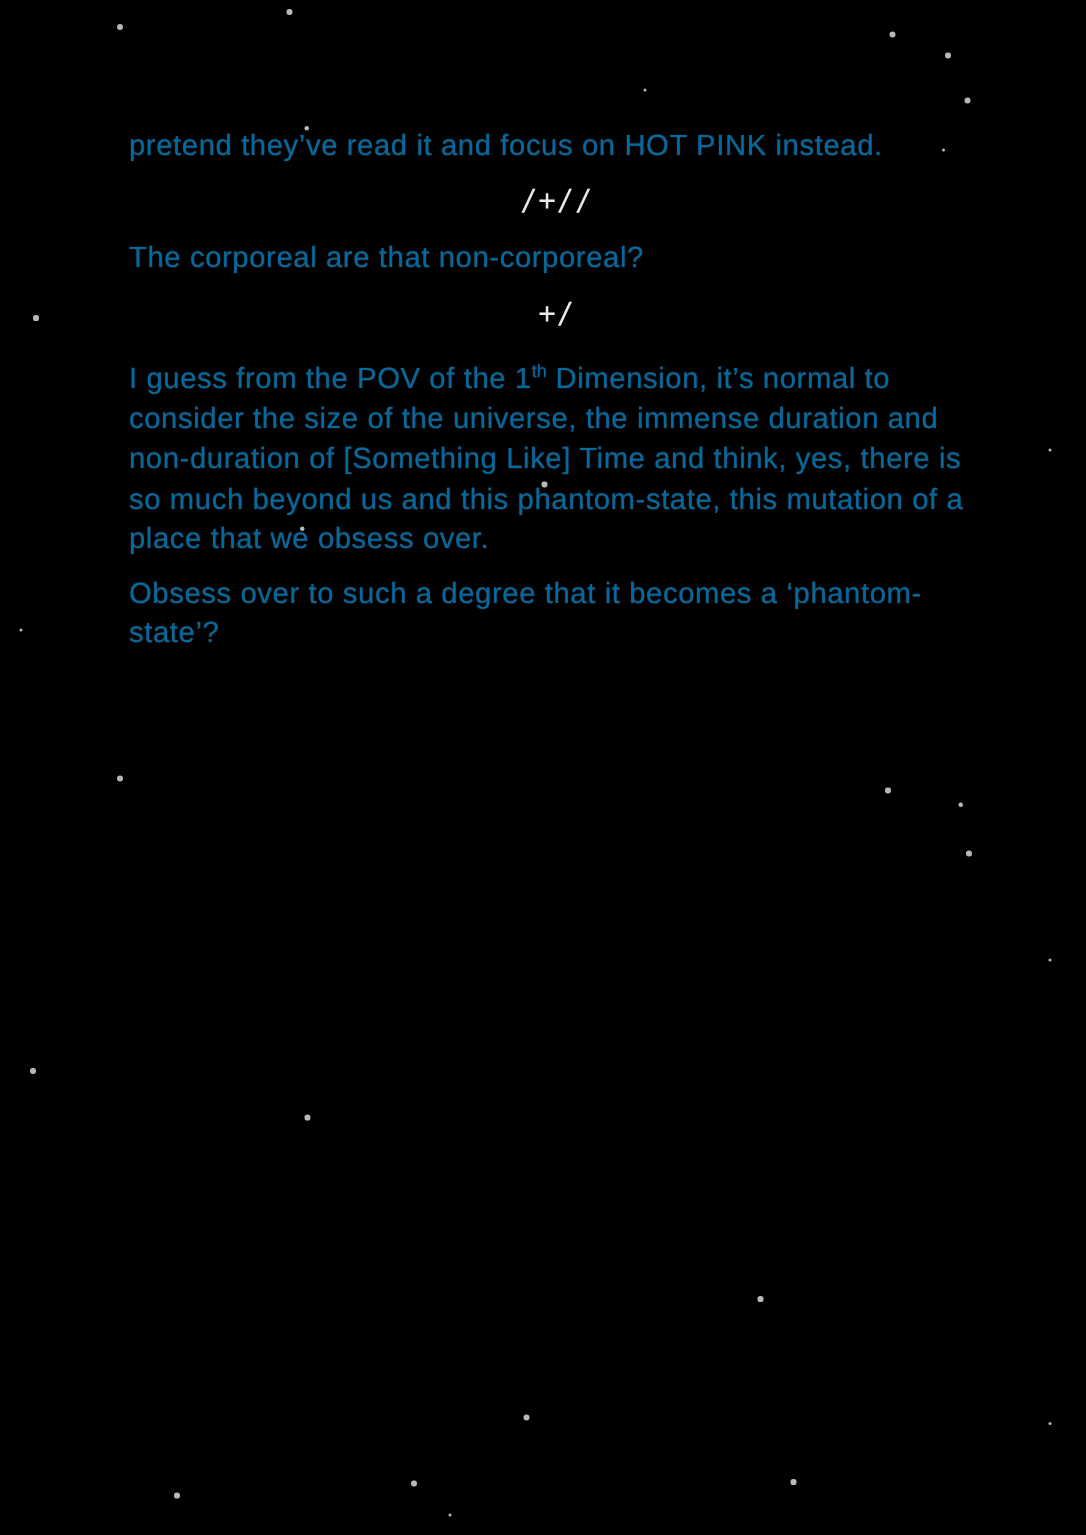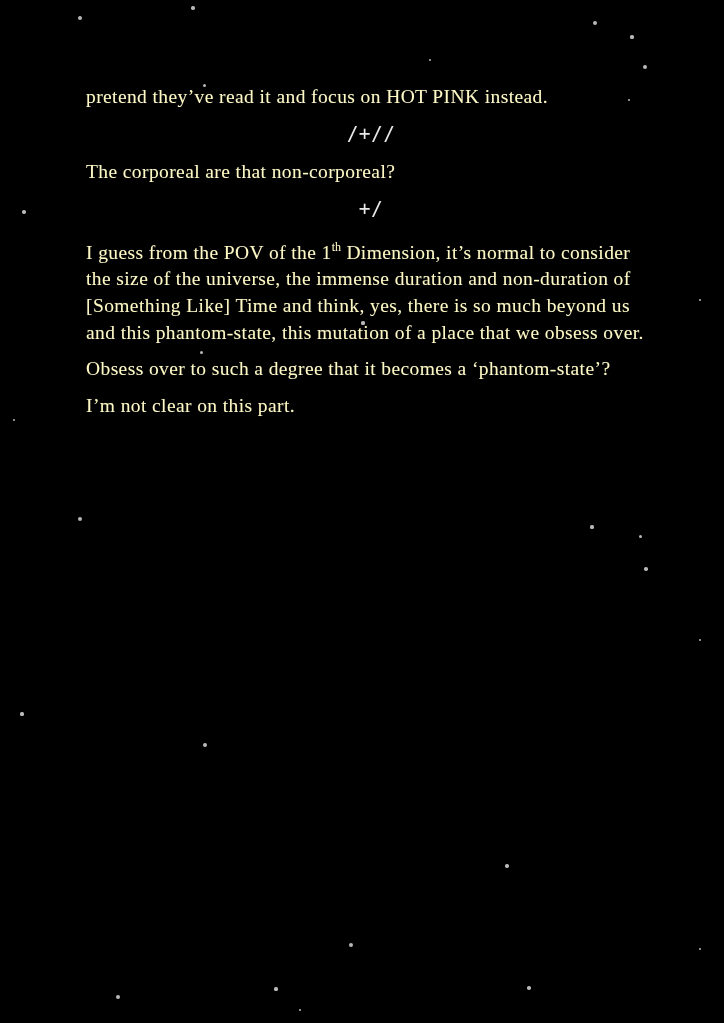--- a/index.html
+++ b/index.html
@@ -30,22 +30,22 @@
   }
 
   .content {
     position: absolute;
     left: 86px;
     top: 84px;
     width: 560px;
   }
 
   p.para {
-    color: #fef9c3;
-    font-family: Liberation Serif, serif;
+    color: #0369a1;
+    font-family: Liberation Sans, sans-serif;
     font-size: 19.5px;
     line-height: 26.6px;
     letter-spacing: 0.4px;
     margin: 0 0 10px 0;
     white-space: pre-wrap;
     text-shadow: 0 0 1px rgba(255,255,255,0.25);
   }
 
   p.divider {
     color: #e9e9e9;
@@ -79,21 +79,20 @@
 
 
 
     <p class="divider">+/</p>
 
     <p class="para"><span>I guess from the POV of the 1</span><sup class="ord">th</sup><span> Dimension, it’s normal to consider the size of the universe, the immense duration and non-duration of [Something Like] Time and think, yes, there is so much beyond us and this phantom-state, this mutation of a place that we obsess over.</span></p>
 
     <p class="para">Obsess over to such a degree that it becomes a ‘phantom-state’?</p>
 
 
-    <p class="para">I’m not clear on this part.</p>
 
   </div>
 <div class="speck" style="left: 77.8px; top: 15.8px; width: 4.4px; height: 4.4px;"></div>
     <div class="speck" style="left: 191.2px; top: 6.2px; width: 3.6px; height: 3.6px;"></div>
     <div class="speck" style="left: 593px; top: 21px; width: 4px; height: 4px;"></div>
     <div class="speck" style="left: 630.4px; top: 35.4px; width: 3.2px; height: 3.2px;"></div>
     <div class="speck" style="left: 642.9px; top: 64.9px; width: 4.2px; height: 4.2px;"></div>
     <div class="speck" style="left: 202.5px; top: 83.5px; width: 3px; height: 3px;"></div>
     <div class="speck" style="left: 627.6px; top: 98.6px; width: 2.8px; height: 2.8px;"></div>
     <div class="speck" style="left: 22.3px; top: 210.3px; width: 3.4px; height: 3.4px;"></div>

